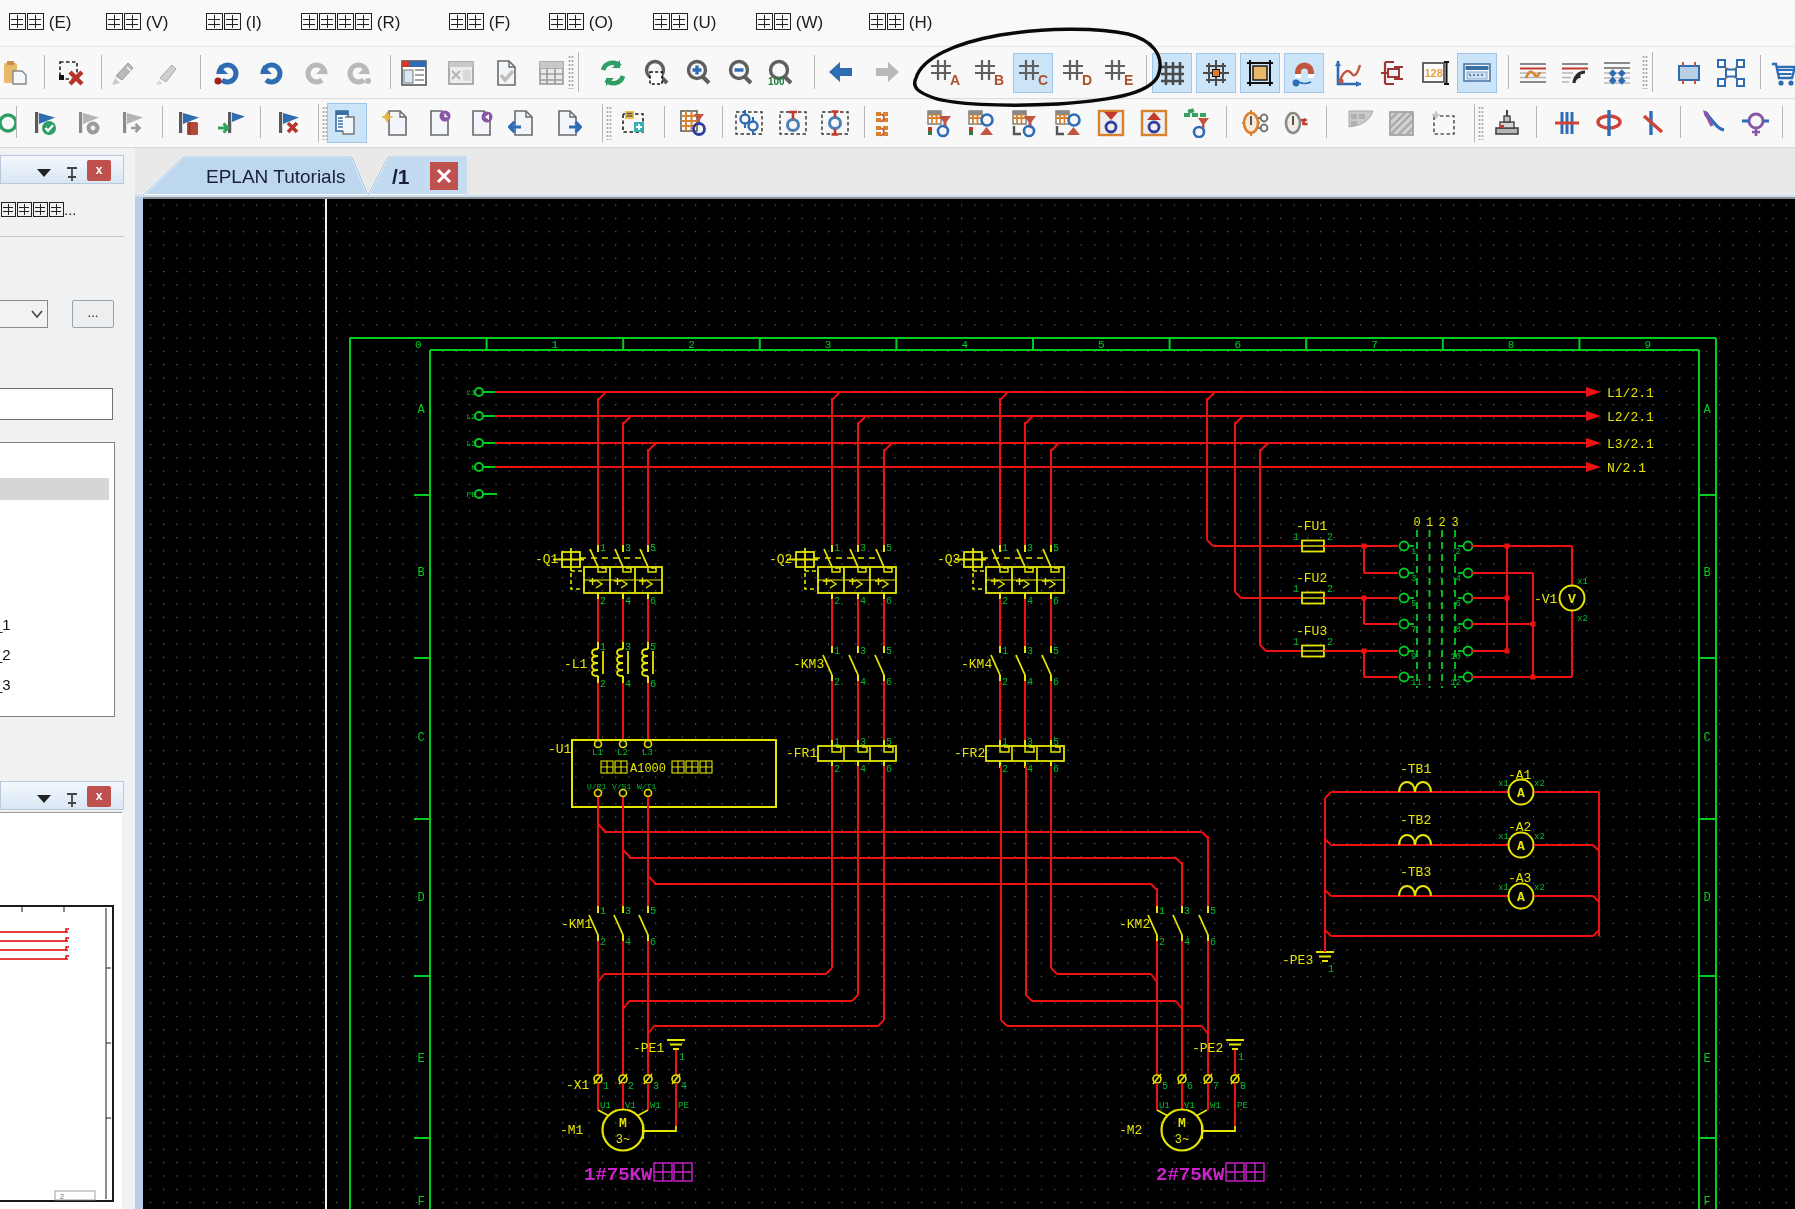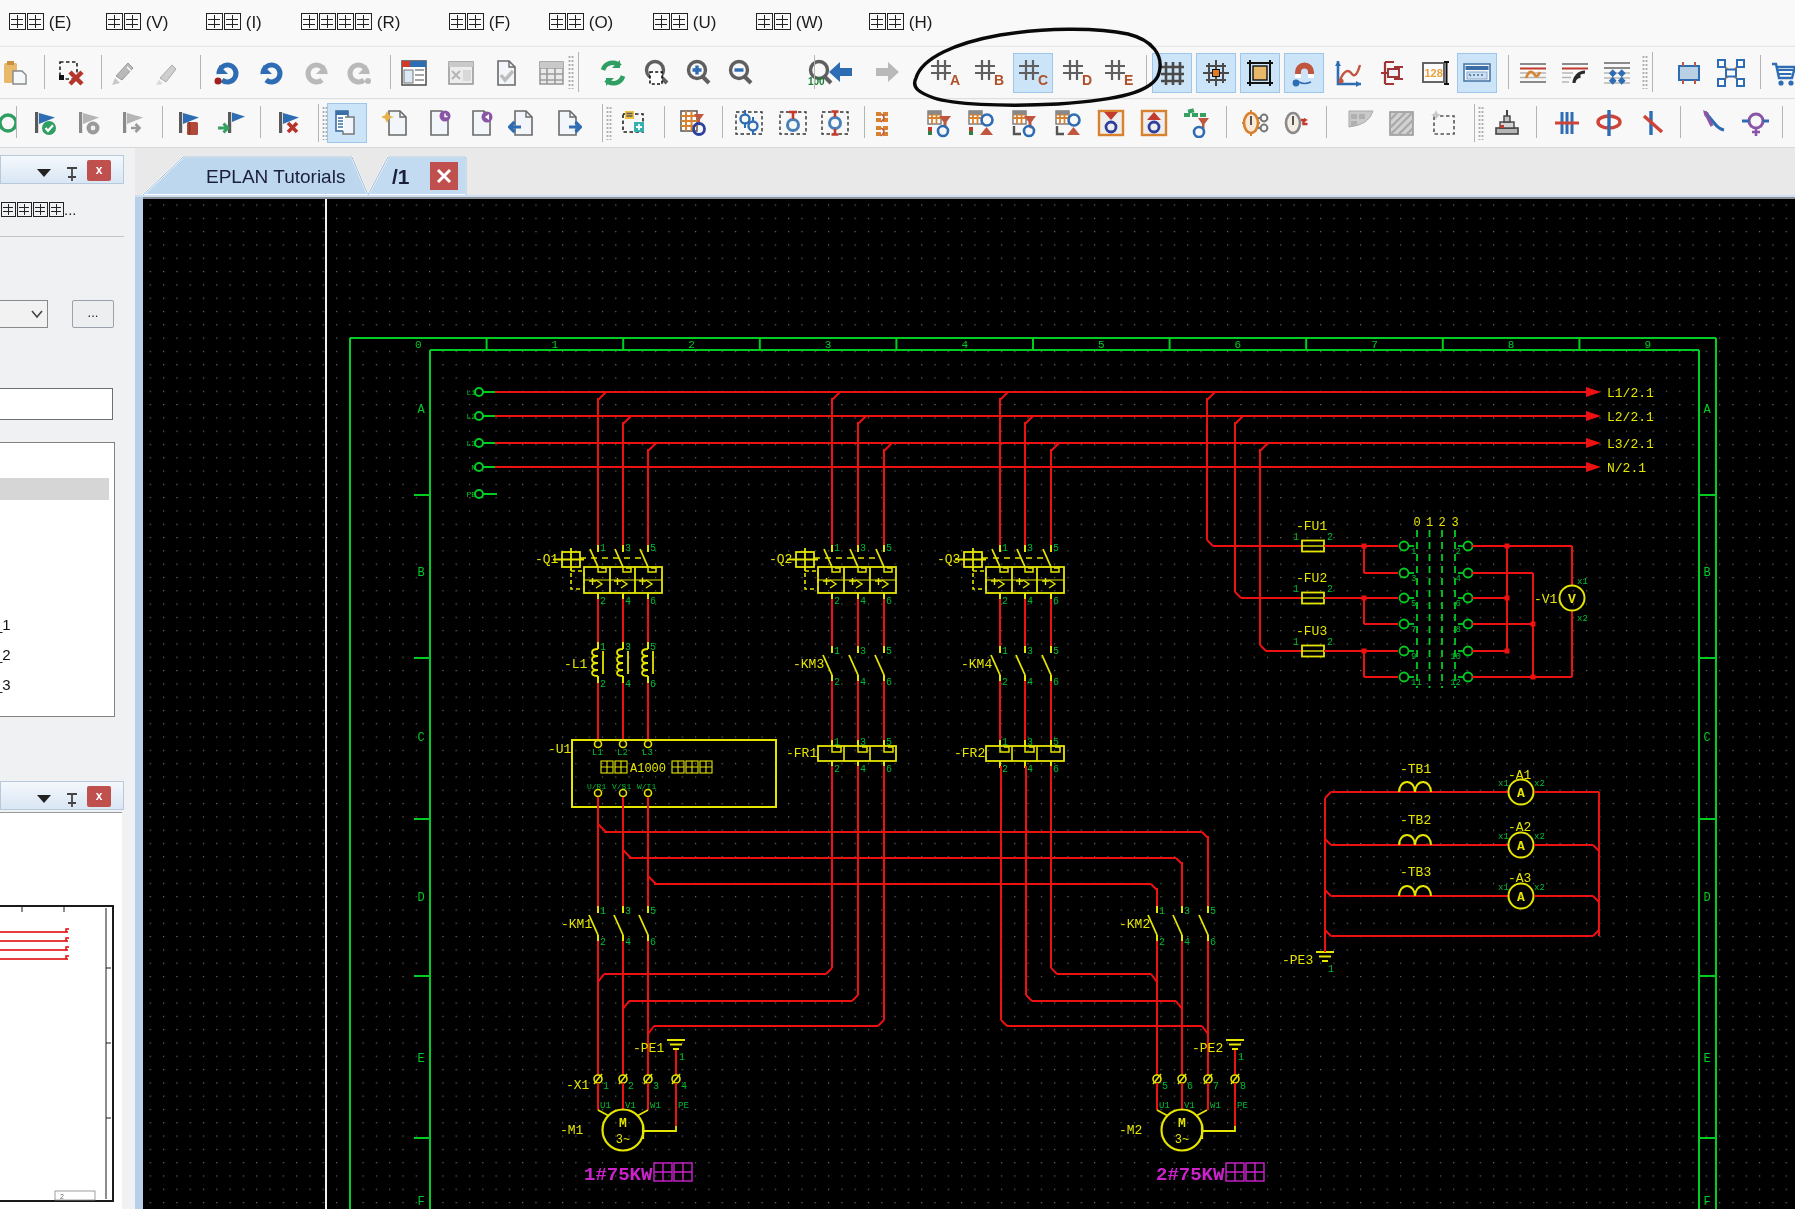--- a/index.html
+++ b/index.html
@@ -113,21 +113,21 @@
     <div class="ic " style="left:684px;top:11px"><svg viewBox="0 0 30 30">
         <circle cx="13" cy="12" r="8.5" fill="none" stroke="#5f5f5f" stroke-width="3.4"></circle>
         <line x1="19" y1="19" x2="25" y2="25" stroke="#5f5f5f" stroke-width="4"></line>
         <path d="M13 7.5 V16.5 M8.5 12 H17.5" stroke="#2e6db4" stroke-width="3.4"></path>
       </svg></div>
     <div class="ic " style="left:726px;top:11px"><svg viewBox="0 0 30 30">
         <circle cx="13" cy="12" r="8.5" fill="none" stroke="#5f5f5f" stroke-width="3.4"></circle>
         <line x1="19" y1="19" x2="25" y2="25" stroke="#5f5f5f" stroke-width="4"></line>
         <path d="M8.5 12 H17.5" stroke="#2e6db4" stroke-width="3.4"></path>
       </svg></div>
-    <div class="ic " style="left:806px;top:11px"><svg viewBox="0 0 30 30">
+    <div class="ic " style="left:766px;top:11px"><svg viewBox="0 0 30 30">
         <circle cx="13" cy="12" r="8.5" fill="none" stroke="#5f5f5f" stroke-width="3.4"></circle>
         <line x1="19" y1="19" x2="25" y2="25" stroke="#5f5f5f" stroke-width="4"></line>
         <text x="2" y="27" font-size="10" font-weight="bold" fill="#1c7c36" font-family="Liberation Sans">100</text>
       </svg></div>
     <div class="sep" style="left:814px"></div>
     <div class="ic " style="left:826px;top:11px"><svg viewBox="0 0 30 30">
         <path d="M14 4 L3 14 L14 24 V18 h12 v-8 H14 Z" fill="#2e6db4"></path>
       </svg></div>
     <div class="ic " style="left:872px;top:11px"><svg viewBox="0 0 30 30">
         <path d="M16 4 L27 14 L16 24 V18 H4 v-8 h12 Z" fill="#b9b9b9"></path>

